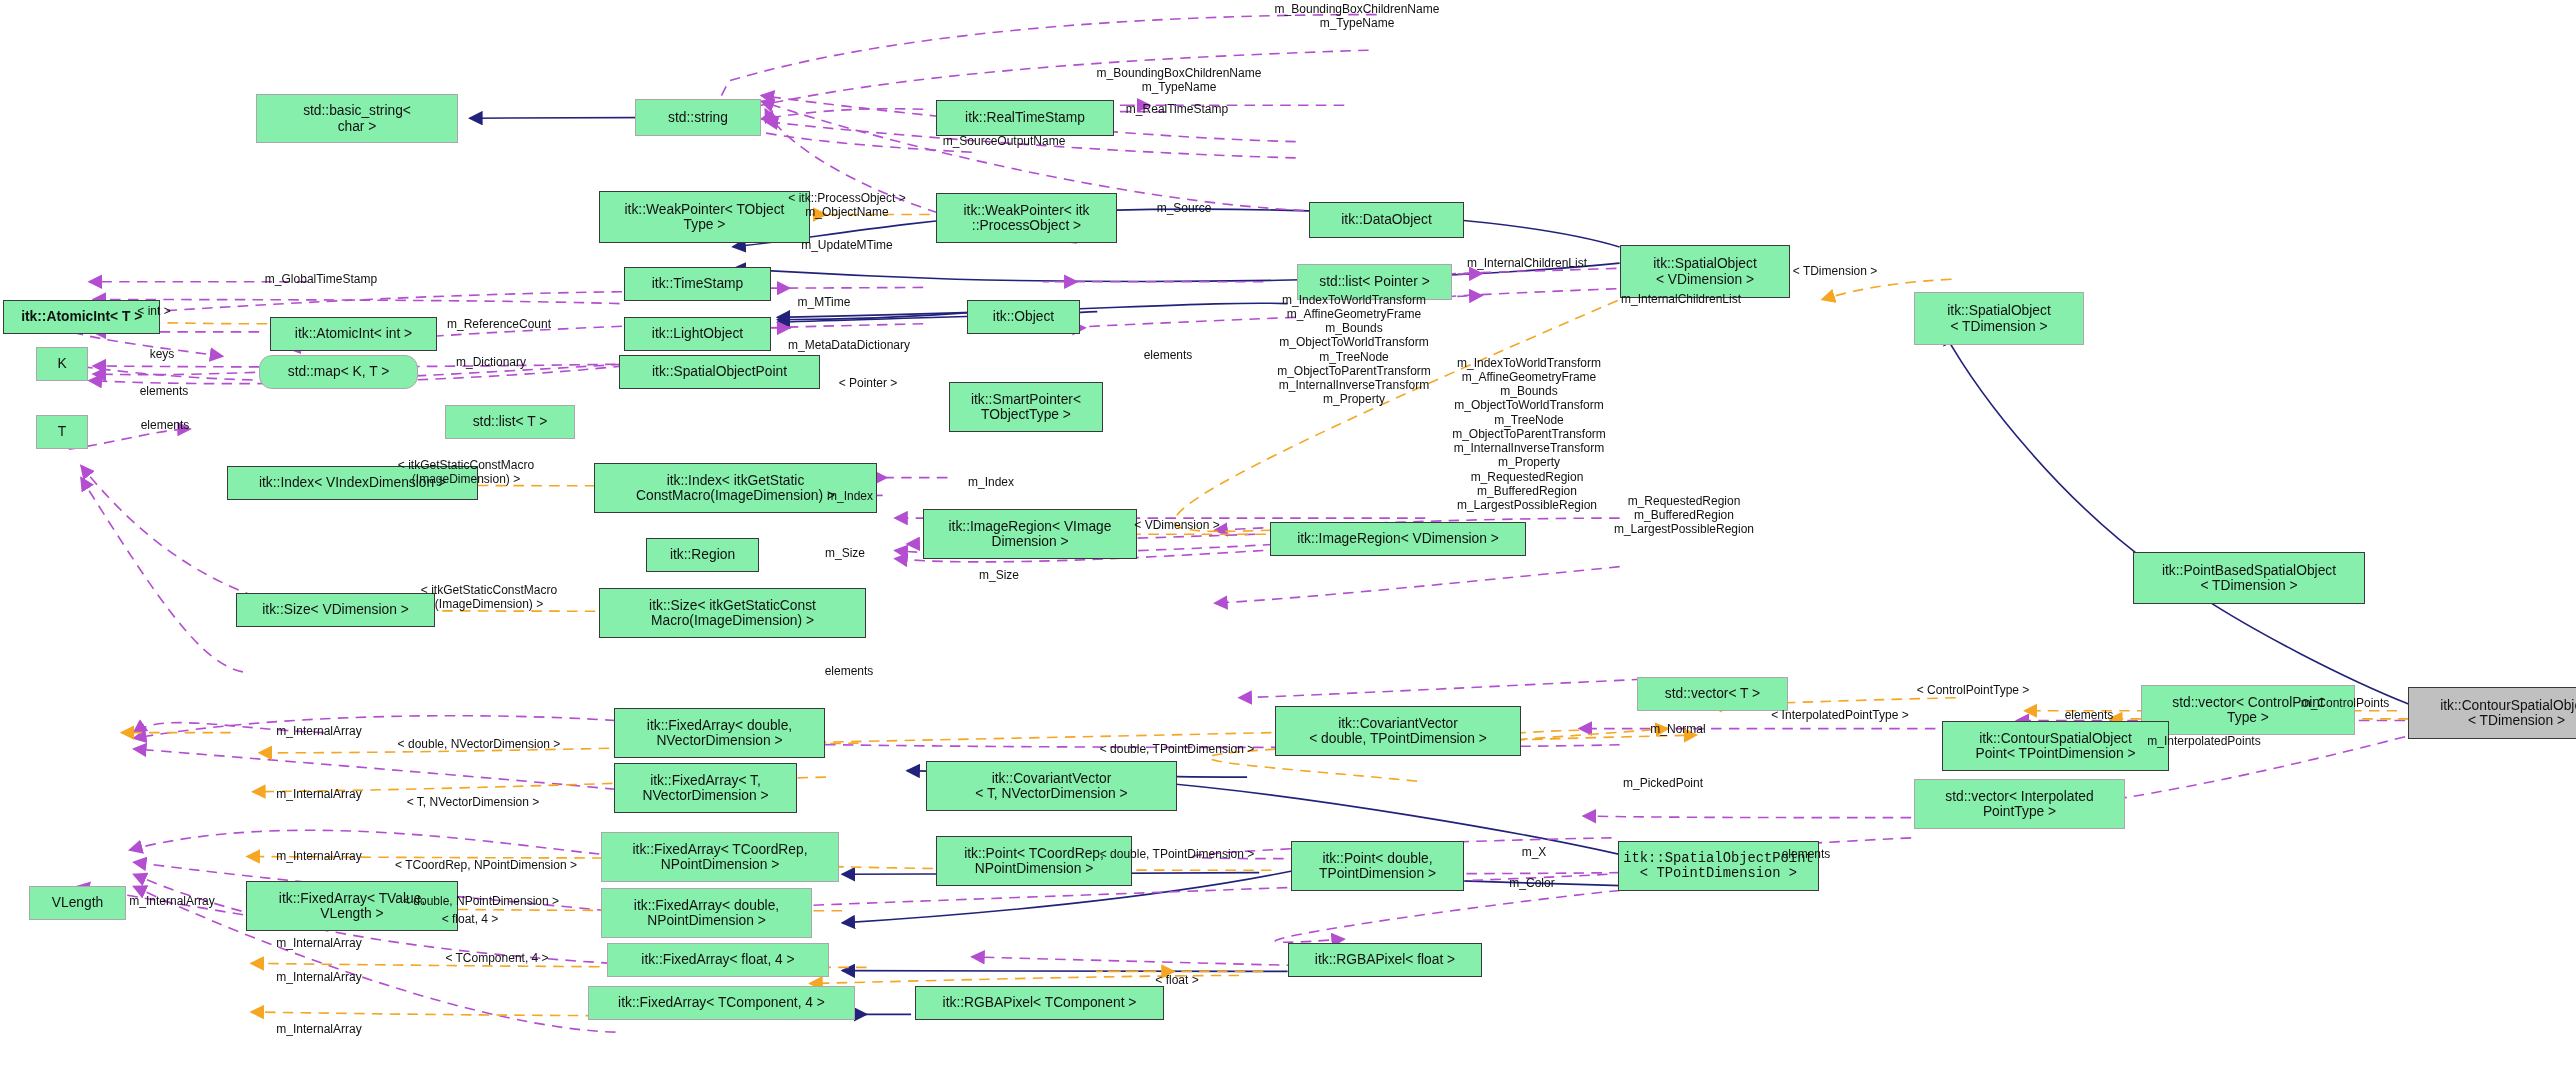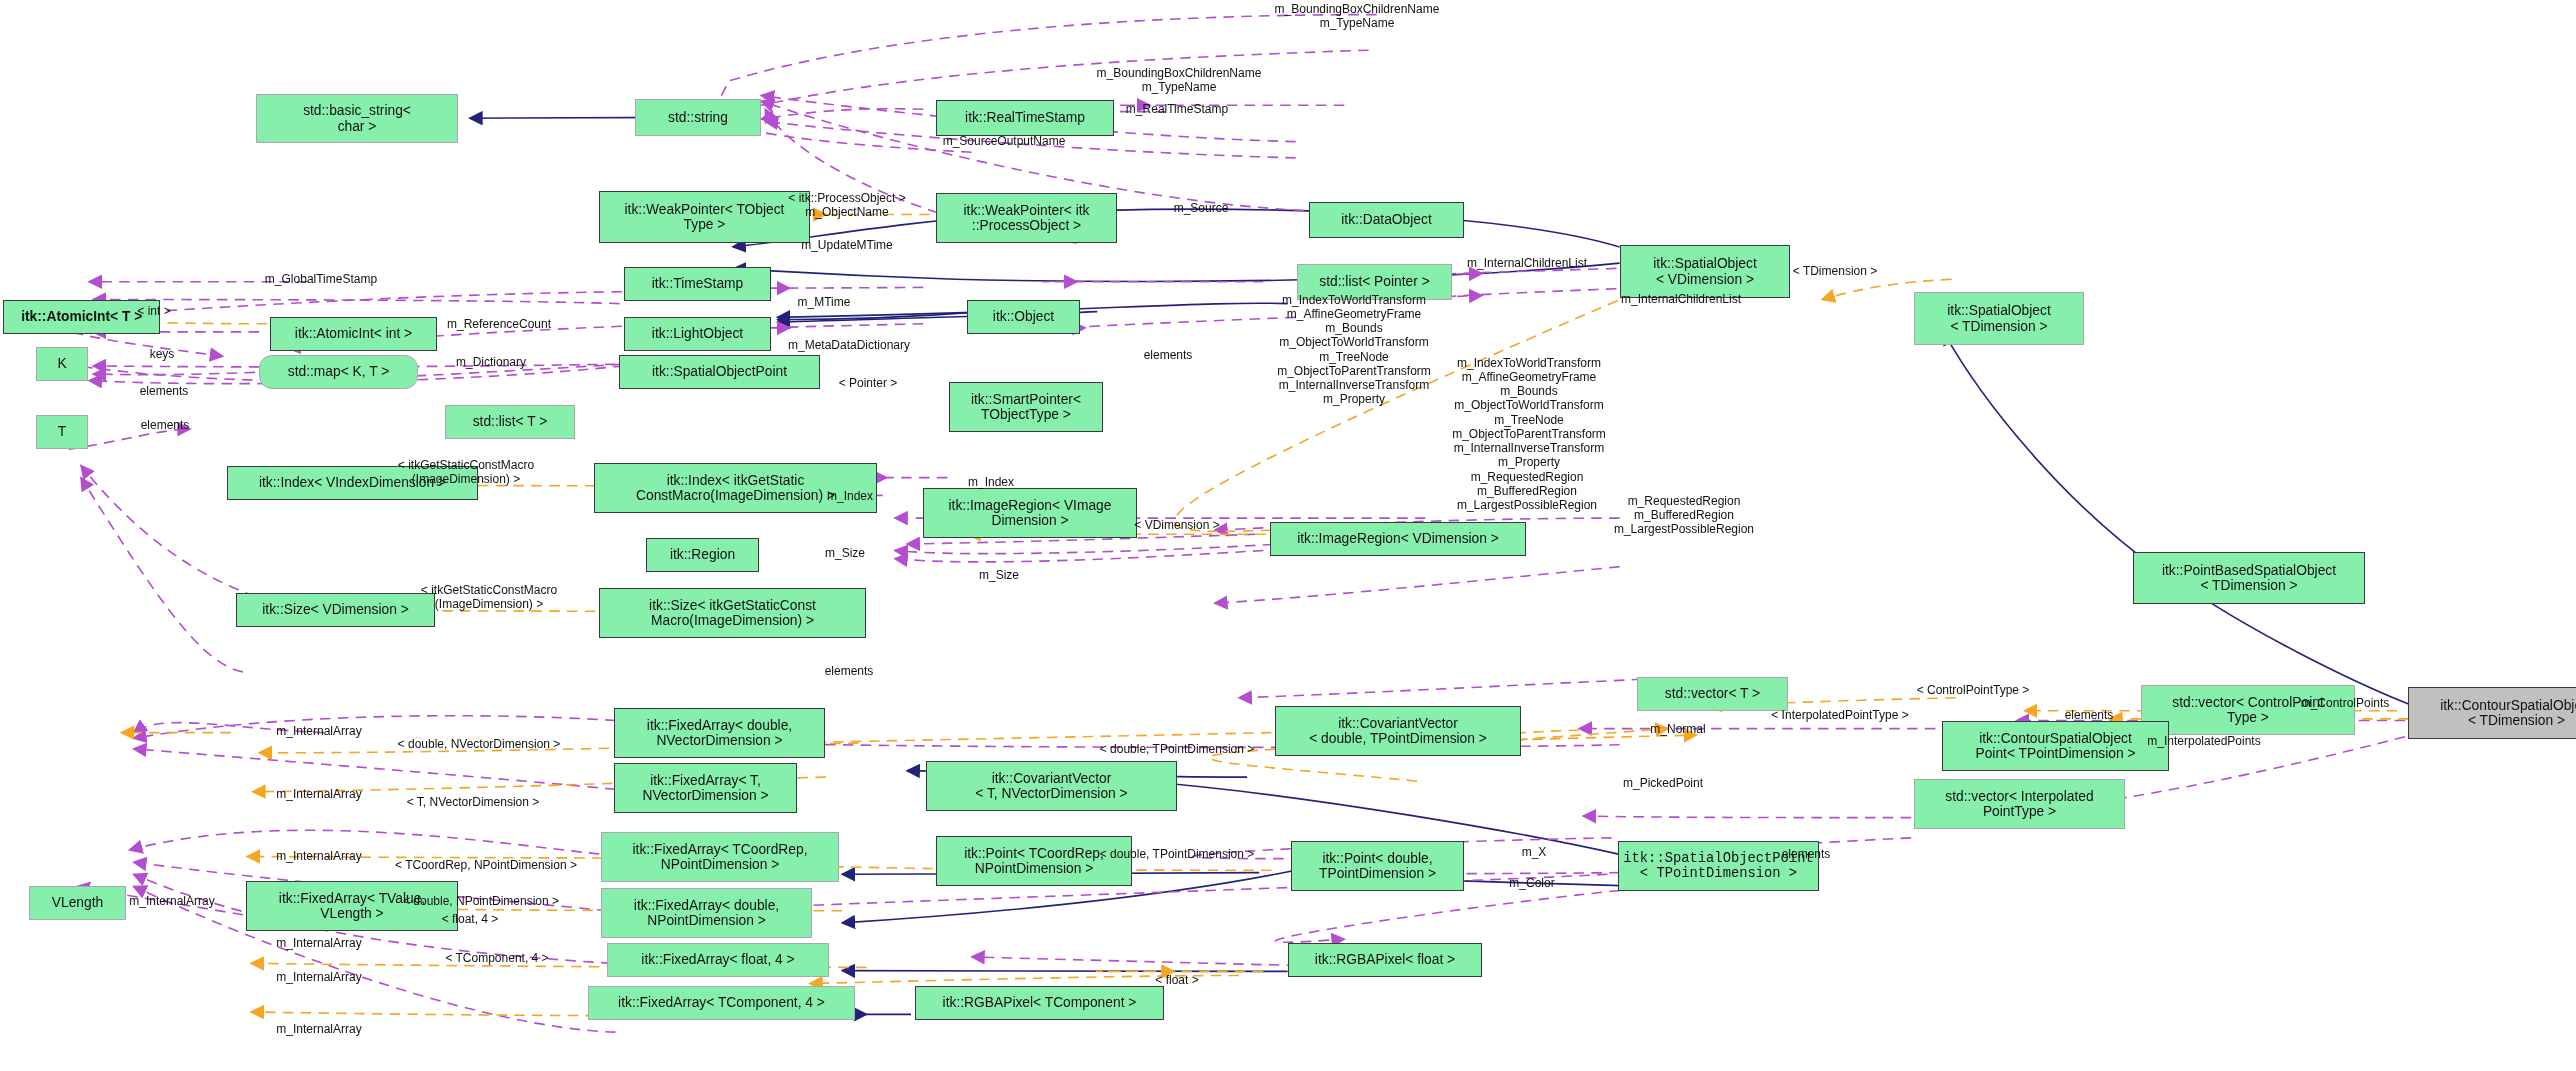--- a/index.html
+++ b/index.html
@@ -167,21 +167,21 @@
       <div class="node thick" style="left: 949px; top: 382px; width: 154px; height: 50px;">itk::SmartPointer&lt;
 TObjectType &gt;</div>
       <div class="node thin" style="left: 445px; top: 405px; width: 130px; height: 34px;">std::list&lt; T &gt;</div>
       <div class="node thin" style="left: 36px; top: 415px; width: 52px; height: 34px;">T</div>
       <div class="node thick" style="left: 227px; top: 466px; width: 251px; height: 34px;">itk::Index&lt; VIndexDimension &gt;</div>
       <div class="node thick" style="left: 594px; top: 463px; width: 283px; height: 50px;">itk::Index&lt; itkGetStatic
 ConstMacro(ImageDimension) &gt;</div>
       <div class="node thick" style="left: 2133px; top: 552px; width: 232px; height: 52px;">itk::PointBasedSpatialObject
 &lt; TDimension &gt;</div>
       <div class="node thick" style="left: 646px; top: 538px; width: 113px; height: 34px;">itk::Region</div>
-      <div class="node thick" style="left: 923px; top: 488px; width: 214px; height: 50px;">itk::ImageRegion&lt; VImage
+      <div class="node thick" style="left: 923px; top: 509px; width: 214px; height: 50px;">itk::ImageRegion&lt; VImage
 Dimension &gt;</div>
       <div class="node thick" style="left: 1270px; top: 522px; width: 256px; height: 34px;">itk::ImageRegion&lt; VDimension &gt;</div>
       <div class="node thick" style="left: 236px; top: 593px; width: 199px; height: 34px;">itk::Size&lt; VDimension &gt;</div>
       <div class="node thick" style="left: 599px; top: 588px; width: 267px; height: 50px;">itk::Size&lt; itkGetStaticConst
 Macro(ImageDimension) &gt;</div>
       <div class="node thin" style="left: 1637px; top: 677px; width: 151px; height: 34px;">std::vector&lt; T &gt;</div>
       <div class="node thin" style="left: 2141px; top: 685px; width: 214px; height: 50px;">std::vector&lt; ControlPoint
 Type &gt;</div>
       <div class="node current" style="left: 2408px; top: 687px; width: 217px; height: 52px;">itk::ContourSpatialObject
 &lt; TDimension &gt;</div>
@@ -217,21 +217,21 @@
     </div>
   <div id="labels">
       <div class="edge-label" style="left: 1357px; top: 1.6px;">m_BoundingBoxChildrenName
 m_TypeName</div>
       <div class="edge-label" style="left: 1179px; top: 66px;">m_BoundingBoxChildrenName
 m_TypeName</div>
       <div class="edge-label" style="left: 1177px; top: 102px;">m_RealTimeStamp</div>
       <div class="edge-label" style="left: 1004px; top: 134px;">m_SourceOutputName</div>
       <div class="edge-label" style="left: 847px; top: 191px;">&lt; itk::ProcessObject &gt;
 m_ObjectName</div>
-      <div class="edge-label" style="left: 1184px; top: 201px; margin-left: 17px;">m_Source</div>
+      <div class="edge-label" style="left: 1184px; top: 201px;">m_Source</div>
       <div class="edge-label" style="left: 847px; top: 238px;">m_UpdateMTime</div>
       <div class="edge-label" style="left: 1527px; top: 256px;">m_InternalChildrenList</div>
       <div class="edge-label" style="left: 1835px; top: 264px;">&lt; TDimension &gt;</div>
       <div class="edge-label" style="left: 321px; top: 272px;">m_GlobalTimeStamp</div>
       <div class="edge-label" style="left: 824px; top: 295px;">m_MTime</div>
       <div class="edge-label" style="left: 1681px; top: 292px;">m_InternalChildrenList</div>
       <div class="edge-label" style="left: 154px; top: 304px;">&lt; int &gt;</div>
       <div class="edge-label" style="left: 499px; top: 317px;">m_ReferenceCount</div>
       <div class="edge-label" style="left: 162px; top: 347px;">keys</div>
       <div class="edge-label" style="left: 849px; top: 338px;">m_MetaDataDictionary</div>

